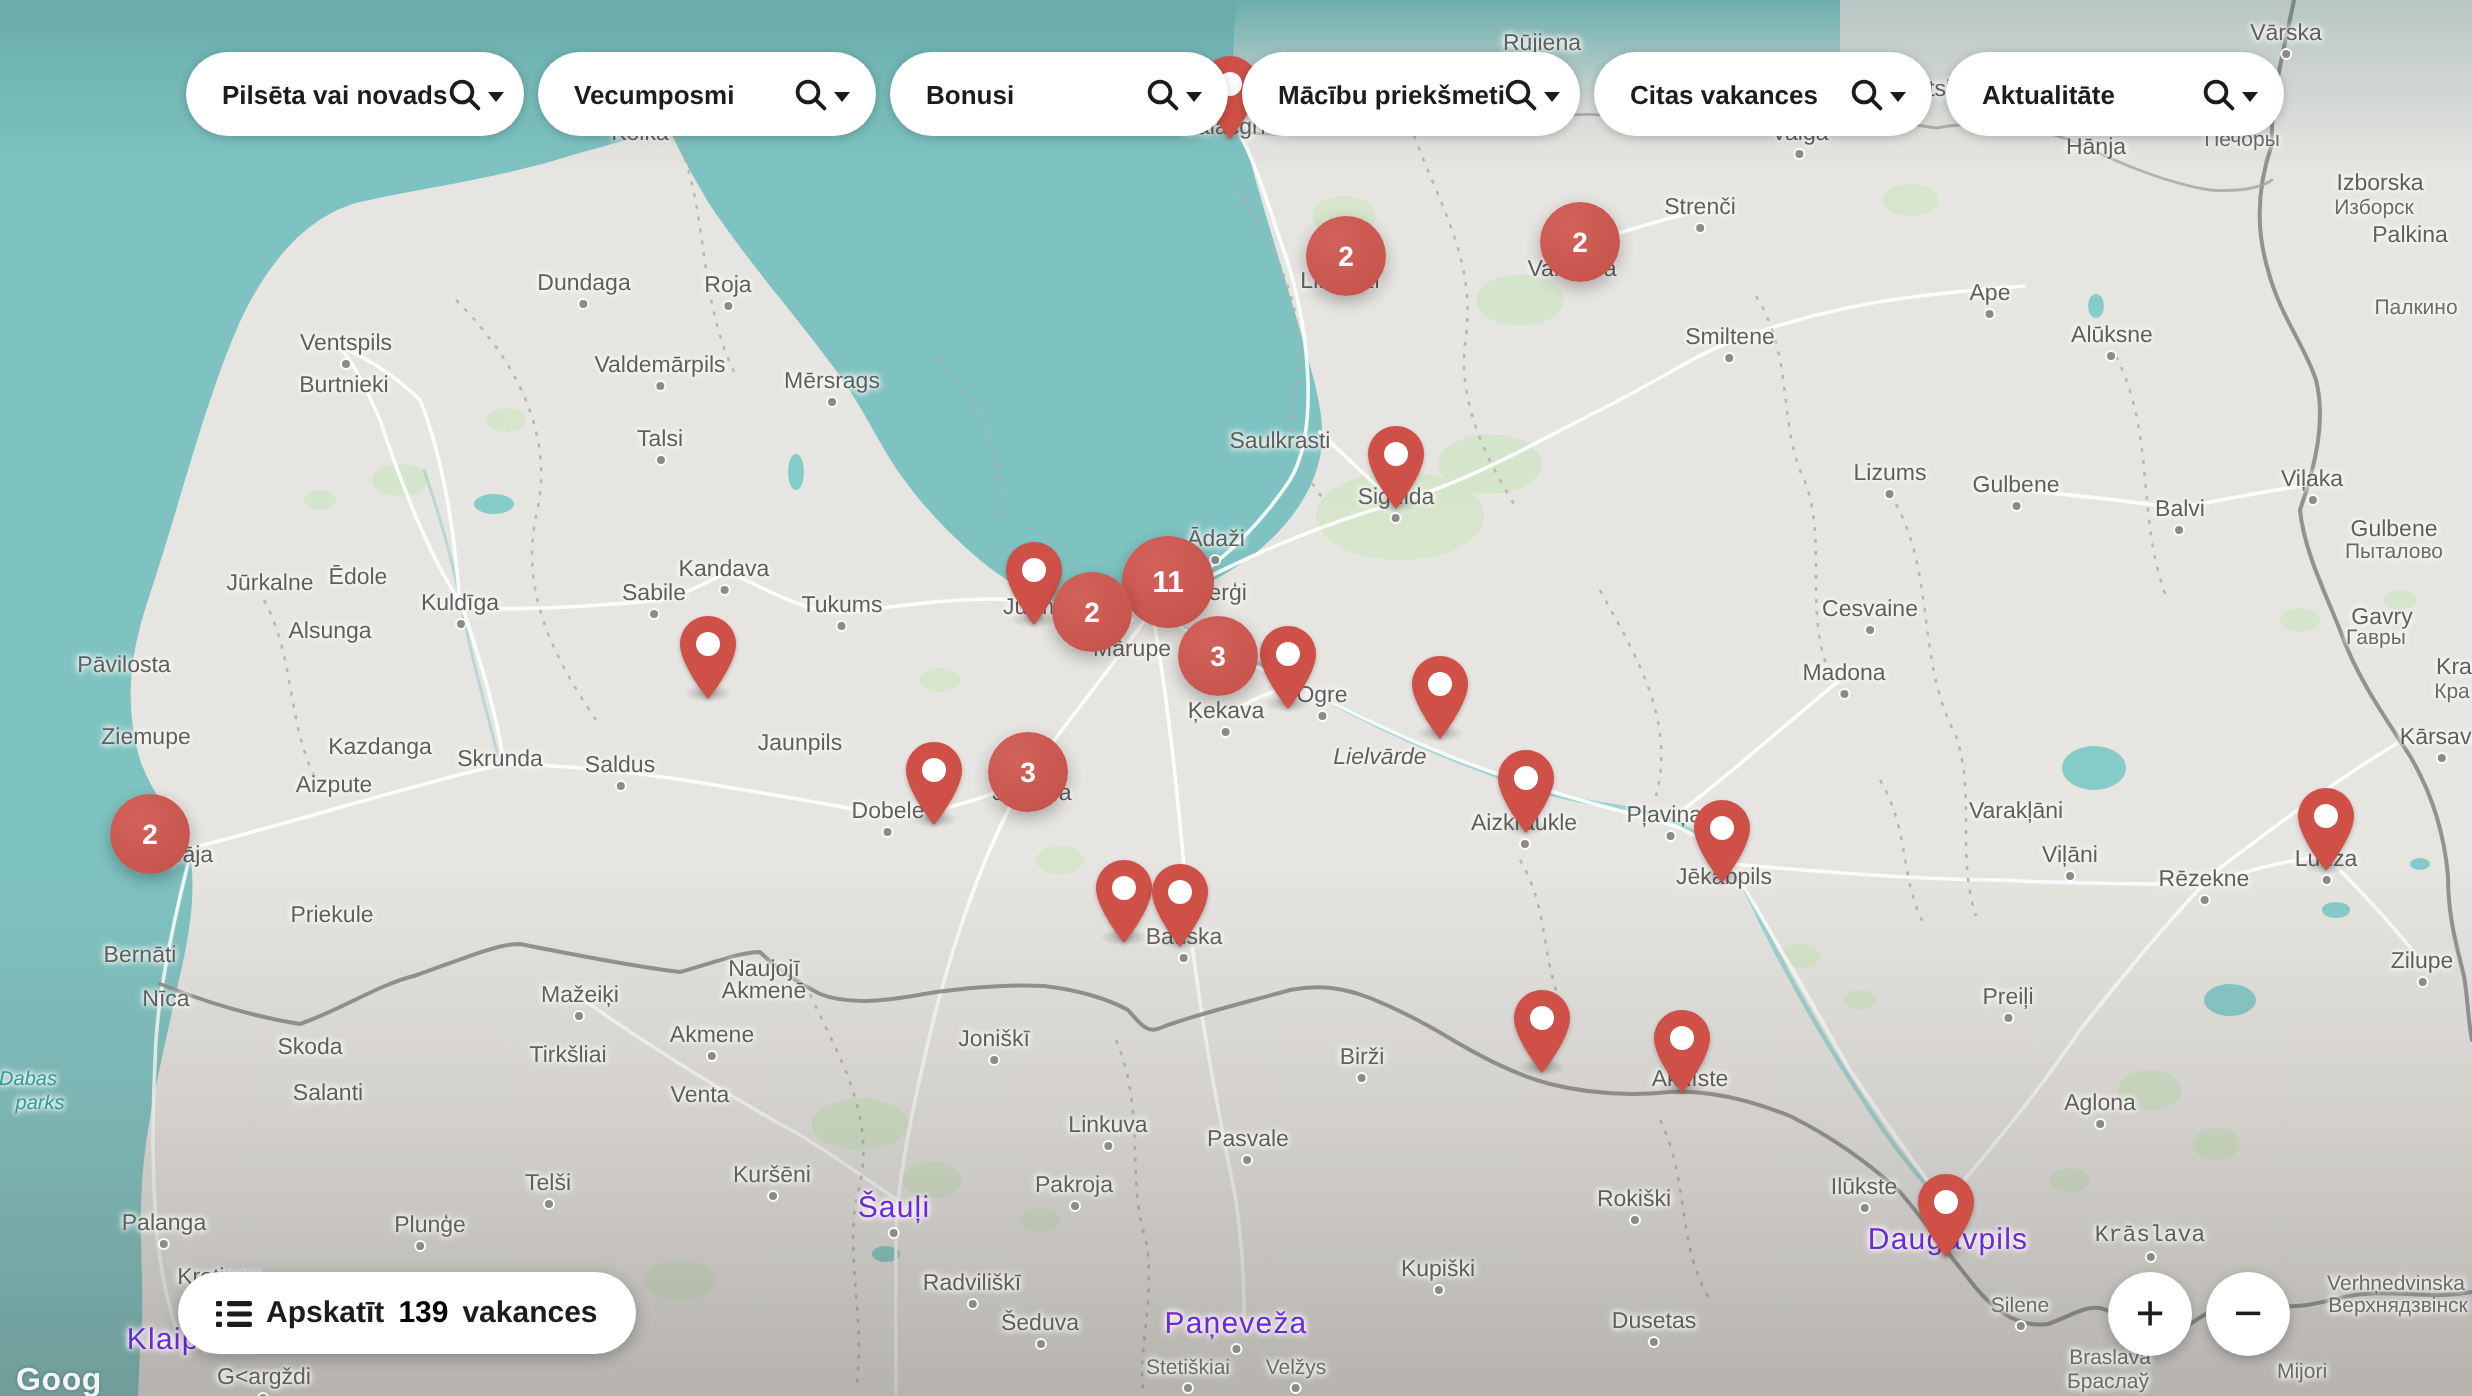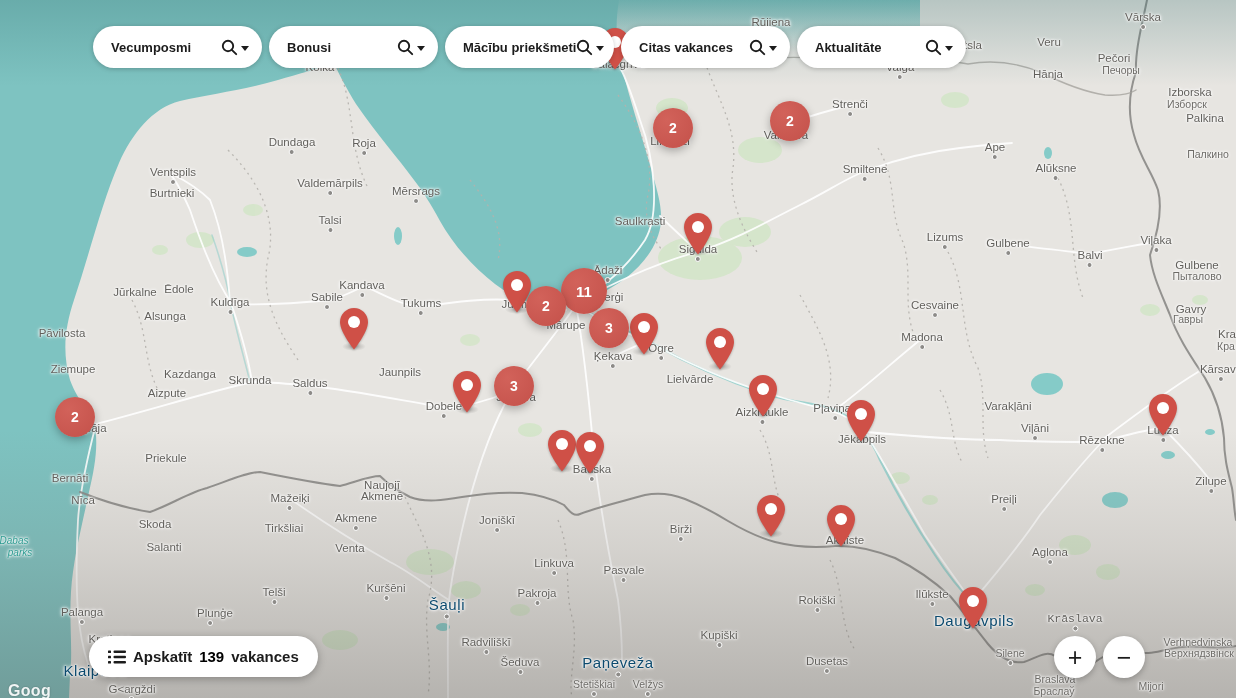--- a/index.html
+++ b/index.html
@@ -5,21 +5,21 @@
   html,body{margin:0;padding:0;background:#555;font-family:"Liberation Sans",sans-serif;}
   #app{position:relative;width:1236px;height:698px;overflow:hidden;background:#e7e5e1;}
   #map-canvas{position:absolute;left:0;top:0;z-index:0;}
   .ov{position:absolute;left:0;right:0;pointer-events:none;}
   .ov-top{top:0;height:86px;background:linear-gradient(180deg,rgba(42,104,104,.25),rgba(42,104,104,0));z-index:3;}
   .ov-bottom{bottom:0;height:268px;background:linear-gradient(180deg,rgba(118,114,108,0) 0%,rgba(112,108,103,.16) 45%,rgba(86,83,79,.34) 100%);z-index:3;}
   
   #labels-layer{position:absolute;inset:0;z-index:5;pointer-events:none;}
   .map-label{position:absolute;transform:translate(-50%,-50%);white-space:nowrap;
     text-shadow:0 0 2px #fff,0 0 3px #fff,0 0 4px #fff;}
-  .s-l{font-size:15px;color:#0c4a6e;letter-spacing:.6px;font-weight:500;}
+  .s-l{font-size:15px;color:#6d28d9;letter-spacing:.6px;font-weight:500;}
   .s-m{font-size:11.5px;color:#615f5b;}
   .s-s{font-size:10.5px;color:#6d6b67;}
   .s-f{font-size:11.5px;color:#a29f9a;}
   .s-w{font-size:10px;color:#2f9c92;font-style:italic;}
   .towndot{display:none;position:absolute;left:50%;top:100%;transform:translateX(-50%);margin-top:1px;
     width:4px;height:4px;border-radius:50%;background:#8d8b88;border:1px solid #fdfdfd;}
   
   #markers-layer{position:absolute;inset:0;z-index:6;}
   .pin{position:absolute;width:30px;height:44px;cursor:pointer;z-index:7;}
   .pin svg{position:absolute;inset:0;filter:drop-shadow(0 1px 1px rgba(0,0,0,.25));}
@@ -395,21 +395,21 @@
     
   </span>
       <span class="map-label s-m" style="left: 613px; top: 356px;">
     <span>Ķekava</span>
     <span class="towndot" style="display: block;"></span>
   </span>
       <span class="map-label s-m" style="left: 661px; top: 348px;">
     <span>Ogre</span>
     <span class="towndot" style="display: block;"></span>
   </span>
-      <span class="map-label s-m" style="left: 690px; top: 379px;">
+      <span class="map-label s-m" style="left: 690px; top: 379px; font-style: italic;">
     <span>Lielvārde</span>
     
   </span>
       <span class="map-label s-m" style="left: 762px; top: 412px;">
     <span>Aizkraukle</span>
     <span class="towndot" style="display: block;"></span>
   </span>
       <span class="map-label s-m" style="left: 835px; top: 408px;">
     <span>Pļaviņas</span>
     <span class="towndot" style="display: block;"></span>
@@ -798,20 +798,30 @@
   </div>
       <div class="cluster" style="left: 514px; top: 386px;">
     <span class="cluster-count">3</span>
   </div>
       <div class="cluster" style="left: 75px; top: 417px;">
     <span class="cluster-count">2</span>
   </div>
     </div>
 
   <div class="filter-bar">
+      <button class="pill">
+    <span class="pill-label">Pilsēta vai novads</span>
+    <span class="pill-icons">
+      <svg width="17" height="17" viewBox="0 0 17 17">
+        <circle cx="7" cy="7" r="5.2" fill="none" stroke="#1c1c1c" stroke-width="1.9"></circle>
+        <line x1="10.8" y1="10.8" x2="15.2" y2="15.2" stroke="#1c1c1c" stroke-width="1.9" stroke-linecap="round"></line>
+      </svg>
+      <span class="caret"></span>
+    </span>
+  </button>
       <button class="pill">
     <span class="pill-label">Vecumposmi</span>
     <span class="pill-icons">
       <svg width="17" height="17" viewBox="0 0 17 17">
         <circle cx="7" cy="7" r="5.2" fill="none" stroke="#1c1c1c" stroke-width="1.9"></circle>
         <line x1="10.8" y1="10.8" x2="15.2" y2="15.2" stroke="#1c1c1c" stroke-width="1.9" stroke-linecap="round"></line>
       </svg>
       <span class="caret"></span>
     </span>
   </button>

